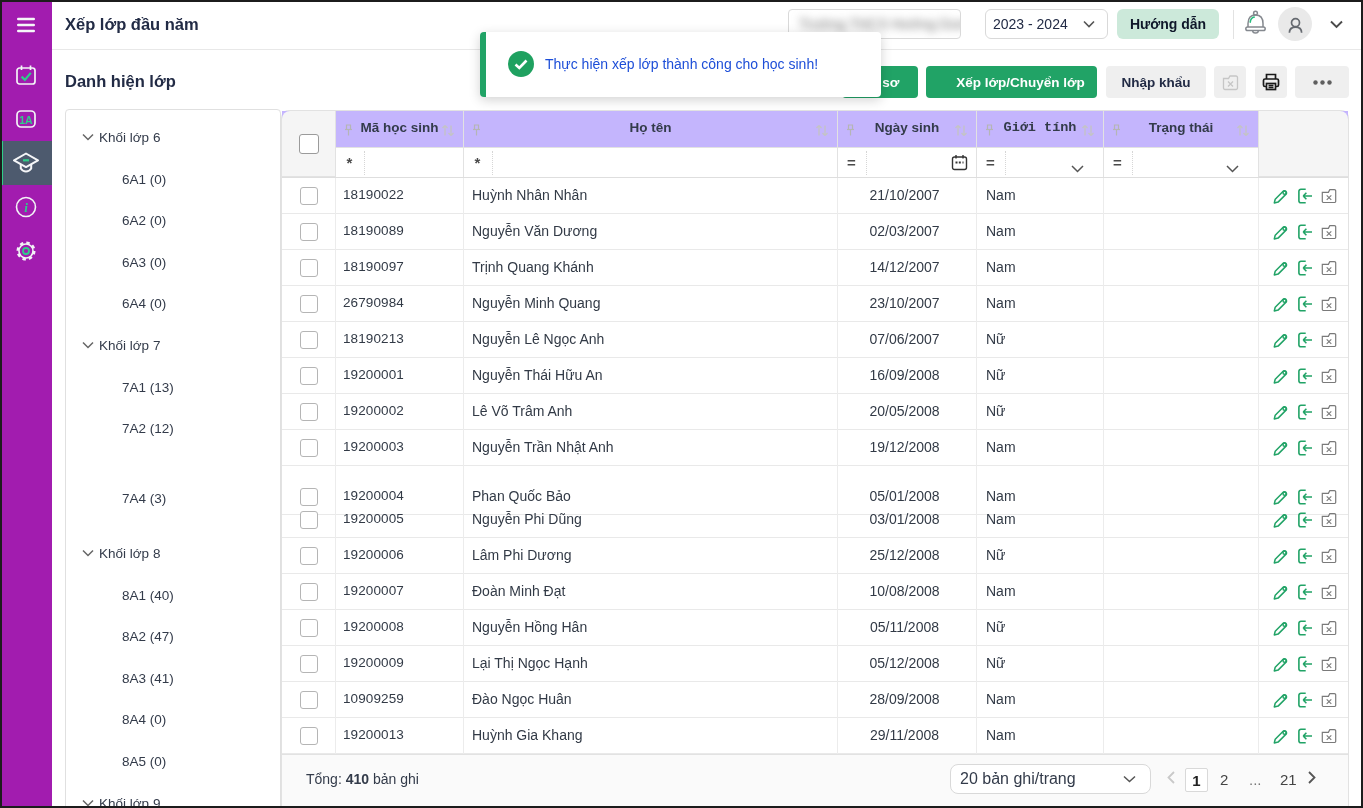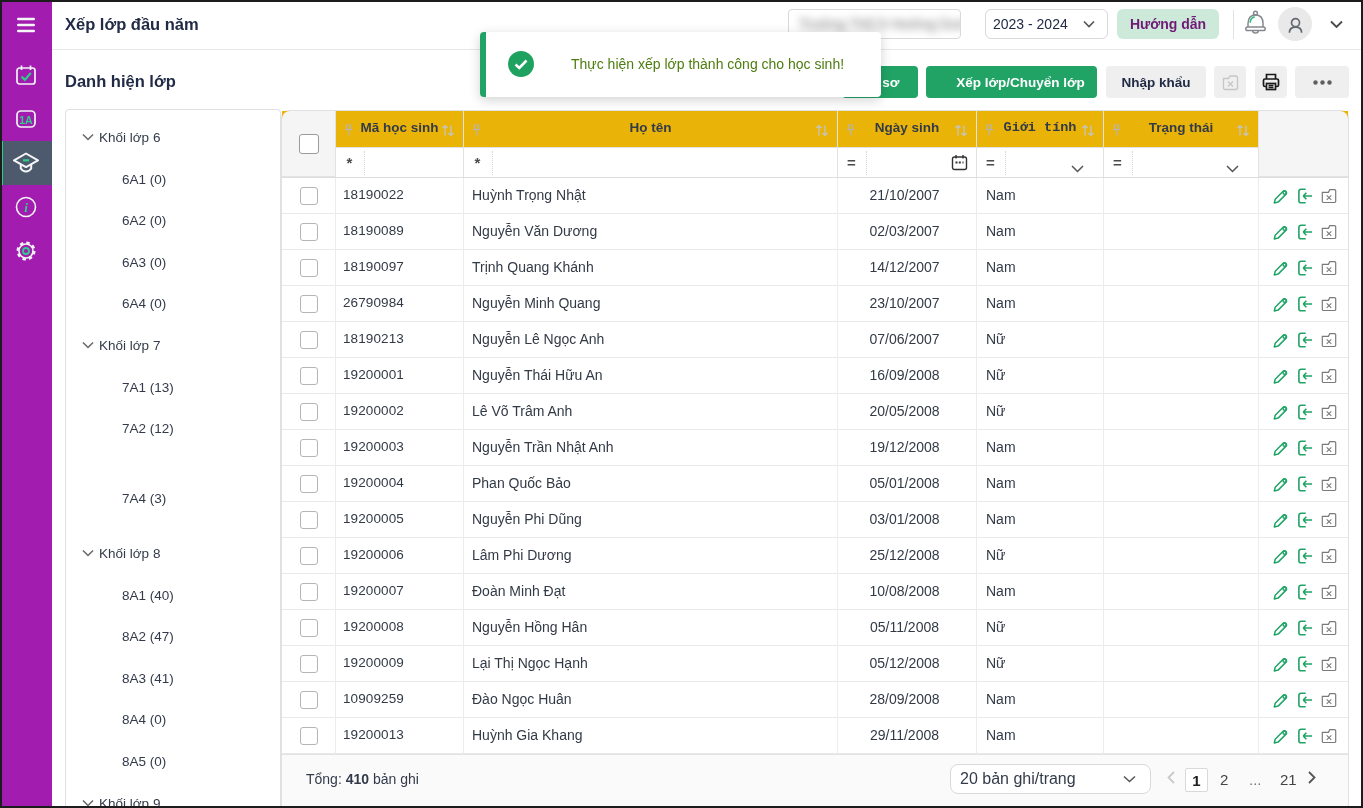--- a/index.html
+++ b/index.html
@@ -20,21 +20,21 @@
   
   #toolbar { position:absolute; left:52px; top:51px; width:1311px; height:58px; background:#fff; }
   .btn { position:absolute; top:15px; height:32px; border-radius:4px; font-size:13.5px; font-weight:700; display:flex; align-items:center; justify-content:center; }
   .btn-green { background:#21a366; color:#fff; }
   .btn-gray { background:#efefef; color:#222b45; }
   
   #tree { position:absolute; left:65px; top:109px; width:216px; height:699px; border:1px solid #e0e0e0; border-radius:4px 4px 0 0; background:#fff; }
   .titem { position:absolute; left:0; width:214px; height:42px; font-size:13.5px; color:#333b4a; display:flex; align-items:center; }
   
   #table { position:absolute; left:281px; top:110px; width:1068px; height:696px; border:1px solid #e2e2e2; border-bottom:none; border-radius:8px 8px 0 0; background:#fff; }
-  .thead { position:absolute; left:0; top:0; width:1066px; height:37px; background:#eab308; border-bottom:1px solid #e2e2e2; }
+  .thead { position:absolute; left:0; top:0; width:1066px; height:37px; background:#c4b5fd; border-bottom:1px solid #e2e2e2; }
   .hcell { position:absolute; top:0; height:36px; display:flex; align-items:center; justify-content:center; font-size:13.5px; font-weight:700; color:#333b4a; padding-bottom:3px; }
   .pin { position:absolute; top:12px; }
   .sort { position:absolute; top:12px; }
   .filter { position:absolute; left:0; top:37px; width:1066px; height:30px; background:#fff; border-bottom:1px solid #dedede; }
   .fpre { position:absolute; top:0; height:29px; display:flex; align-items:center; justify-content:center; color:#4a4a4a; font-size:15px; font-weight:700; }
   .fdot { position:absolute; top:3px; height:24px; border-left:1px dotted #d6d6d6; }
   .graycol { position:absolute; top:0; height:66px; background:#f5f5f5; }
   .row { position:absolute; left:0; width:1066px; height:36px; border-bottom:1px solid #e9e9e9; font-size:14px; color:#323a46; }
   .c-id { position:absolute; left:61px; top:8.5px; font-size:13.5px; letter-spacing:0.1px; }
   .c-name { position:absolute; left:190px; top:8.5px; font-size:14px; }
@@ -105,21 +105,21 @@
 
     <div class="selectbox" style="left:736px;top:9px;width:173px;height:30px;border-radius:4px;overflow:hidden;">
       <span style="filter:blur(4px);color:#6a6a6a;font-size:14px;padding-left:10px;white-space:nowrap;">Trường THCS Hướng Dương</span>
     </div>
     <div class="selectbox" style="left:933px;top:9px;width:123px;height:30px;border-radius:6px;font-size:14px;">
       <span style="padding-left:7px;">2023 - 2024</span>
       <svg style="position:absolute;right:12px;" width="12" height="8" viewBox="0 0 12 8" fill="none" stroke="#555" stroke-width="1.6">
           <path d="M1 1.5 L6 6.5 L11 1.5"></path>
         </svg>
     </div>
-    <div class="abs" style="left:1065px;top:9px;width:102px;height:30px;background:#cce9da;border-radius:6px;display:flex;align-items:center;justify-content:center;color:#701a75;font-size:14px;font-weight:700;">Hướng dẫn</div>
+    <div class="abs" style="left:1065px;top:9px;width:102px;height:30px;background:#cce9da;border-radius:6px;display:flex;align-items:center;justify-content:center;color:#0f172a;font-size:14px;font-weight:700;">Hướng dẫn</div>
     <div class="abs" style="left:1181px;top:10px;width:1px;height:29px;background:#e2e2e2;"></div>
     <svg class="abs" style="left:1191px;top:10px;" width="25" height="28" viewBox="0 0 25 28" fill="none" stroke="#85898f" stroke-width="1.5">
       <circle cx="12.5" cy="3.2" r="1.9"></circle>
       <path d="M5 17 V13.5 C5 7.6 8 4.9 12.5 4.9 C17 4.9 20 7.6 20 13.5 V17"></path>
       <rect x="2.8" y="17" width="19.4" height="3.6" rx="1.8"></rect>
       <path d="M9.7 20.8 a2.8 2.3 0 0 0 5.6 0"></path>
       <path d="M7.2 12.2 C7.5 9.4 9.1 7.7 11.2 7.1" stroke="#27bd7e" stroke-width="1.6" stroke-linecap="round"></path>
     </svg>
     <div class="abs" style="left:1226px;top:7px;width:34px;height:34px;border-radius:50%;background:#e9e9e9;"></div>
     <svg class="abs" style="left:1234px;top:16px;" width="19" height="17" viewBox="0 0 19 17" fill="none" stroke="#666a70" stroke-width="1.7">
@@ -305,21 +305,21 @@
         <div class="abs" style="left:53px;top:0;height:29px;border-left:1px solid #e2e2e2;"></div>
         <div class="abs" style="left:181px;top:0;height:29px;border-left:1px solid #e2e2e2;"></div>
         <div class="abs" style="left:555px;top:0;height:29px;border-left:1px solid #e2e2e2;"></div>
         <div class="abs" style="left:694px;top:0;height:29px;border-left:1px solid #e2e2e2;"></div>
         <div class="abs" style="left:821px;top:0;height:29px;border-left:1px solid #e2e2e2;"></div>
       </div>
     <div id="rows">
         <div class="row" style="top:67px;">
           <div class="cb abs" style="left:18px;top:9px;width:18px;height:18px;"></div>
           <span class="c-id">18190022</span>
-          <span class="c-name">Huỳnh Trọng Nhật</span>
+          <span class="c-name">Huỳnh Nhân Nhân</span>
           <span class="c-date">21/10/2007</span>
           <span class="c-sex">Nam</span>
           <div class="acticons">
             <svg width="16" height="16" viewBox="0 0 16 16" fill="none" stroke="#21a366" stroke-width="1.5">
               <path d="M2.2 11.2 L9.9 3.5 a2.05 2.05 0 0 1 2.9 2.9 L5.1 14.1 L1.3 14.9 L2.2 11.2 Z" stroke-linejoin="round"></path>
               <circle cx="11.6" cy="4.7" r="1.6"></circle>
             </svg>
             <svg width="16" height="16" viewBox="0 0 16 16" fill="none" stroke="#21a366" stroke-width="1.6">
               <path d="M8.7 1.3 H3.9 a2 2 0 0 0 -2 2 V12.7 a2 2 0 0 0 2 2 H8.7"></path>
               <path d="M15 8 H6.2 M6.2 8 L9.4 4.8 M6.2 8 L9.4 11.2"></path>
@@ -470,21 +470,21 @@
             <svg width="16" height="16" viewBox="0 0 16 16" fill="none" stroke="#21a366" stroke-width="1.6">
               <path d="M8.7 1.3 H3.9 a2 2 0 0 0 -2 2 V12.7 a2 2 0 0 0 2 2 H8.7"></path>
               <path d="M15 8 H6.2 M6.2 8 L9.4 4.8 M6.2 8 L9.4 11.2"></path>
             </svg>
             <svg width="16" height="16" viewBox="0 0 16 16" fill="none" stroke="#7a7a7a" stroke-width="1.2">
               <path d="M14.7 4.3 V13.2 a1.3 1.3 0 0 1 -1.3 1.3 H2.6 a1.3 1.3 0 0 1 -1.3 -1.3 V2.9 a1.3 1.3 0 0 1 1.3 -1.3 H7.2 L8.6 4.3 Z" transform="scale(-1,1) translate(-16,0)"></path>
               <path d="M5.7 7.3 L10.3 11.9 M10.3 7.3 L5.7 11.9" stroke-width="1.1"></path>
             </svg>
           </div>
         </div>
-        <div class="row" style="top:355px;">
+        <div class="row" style="top:368px;">
           <div class="cb abs" style="left:18px;top:9px;width:18px;height:18px;"></div>
           <span class="c-id">19200004</span>
           <span class="c-name">Phan Quốc Bảo</span>
           <span class="c-date">05/01/2008</span>
           <span class="c-sex">Nam</span>
           <div class="acticons">
             <svg width="16" height="16" viewBox="0 0 16 16" fill="none" stroke="#21a366" stroke-width="1.5">
               <path d="M2.2 11.2 L9.9 3.5 a2.05 2.05 0 0 1 2.9 2.9 L5.1 14.1 L1.3 14.9 L2.2 11.2 Z" stroke-linejoin="round"></path>
               <circle cx="11.6" cy="4.7" r="1.6"></circle>
             </svg>
@@ -675,17 +675,17 @@
       <div class="graycol" style="left: 976px; width: 90px; border-radius: 0px 8px 0px 0px; border-left: 1px solid rgb(226, 226, 226); border-bottom: 1px solid rgb(226, 226, 226);"></div>
       <div class="cb abs" style="left: 17px; top: 23px; width: 20px; height: 20px; z-index: 5; position: absolute; border-color: rgb(155, 155, 155);"></div>
     </div>
 
   <div id="toast">
     <div class="bar"></div>
     <svg class="abs" style="left:28px;top:19px;" width="26" height="26" viewBox="0 0 26 26">
       <circle cx="13" cy="13" r="13" fill="#1fa160"></circle>
       <path d="M7.5 13.5 L11.3 17 L18.5 9.5" stroke="#fff" stroke-width="2.6" fill="none"></path>
     </svg>
-    <div class="abs" style="left:91px;top:24px;font-size:14px;color:#4d7c0f;">Thực hiện xếp lớp thành công cho học sinh!</div>
+    <div class="abs" style="left:65px;top:24px;font-size:14px;color:#1d4ed8;">Thực hiện xếp lớp thành công cho học sinh!</div>
   </div>
 
   <div id="frame"></div>
 </div>
 
 </body></html>

